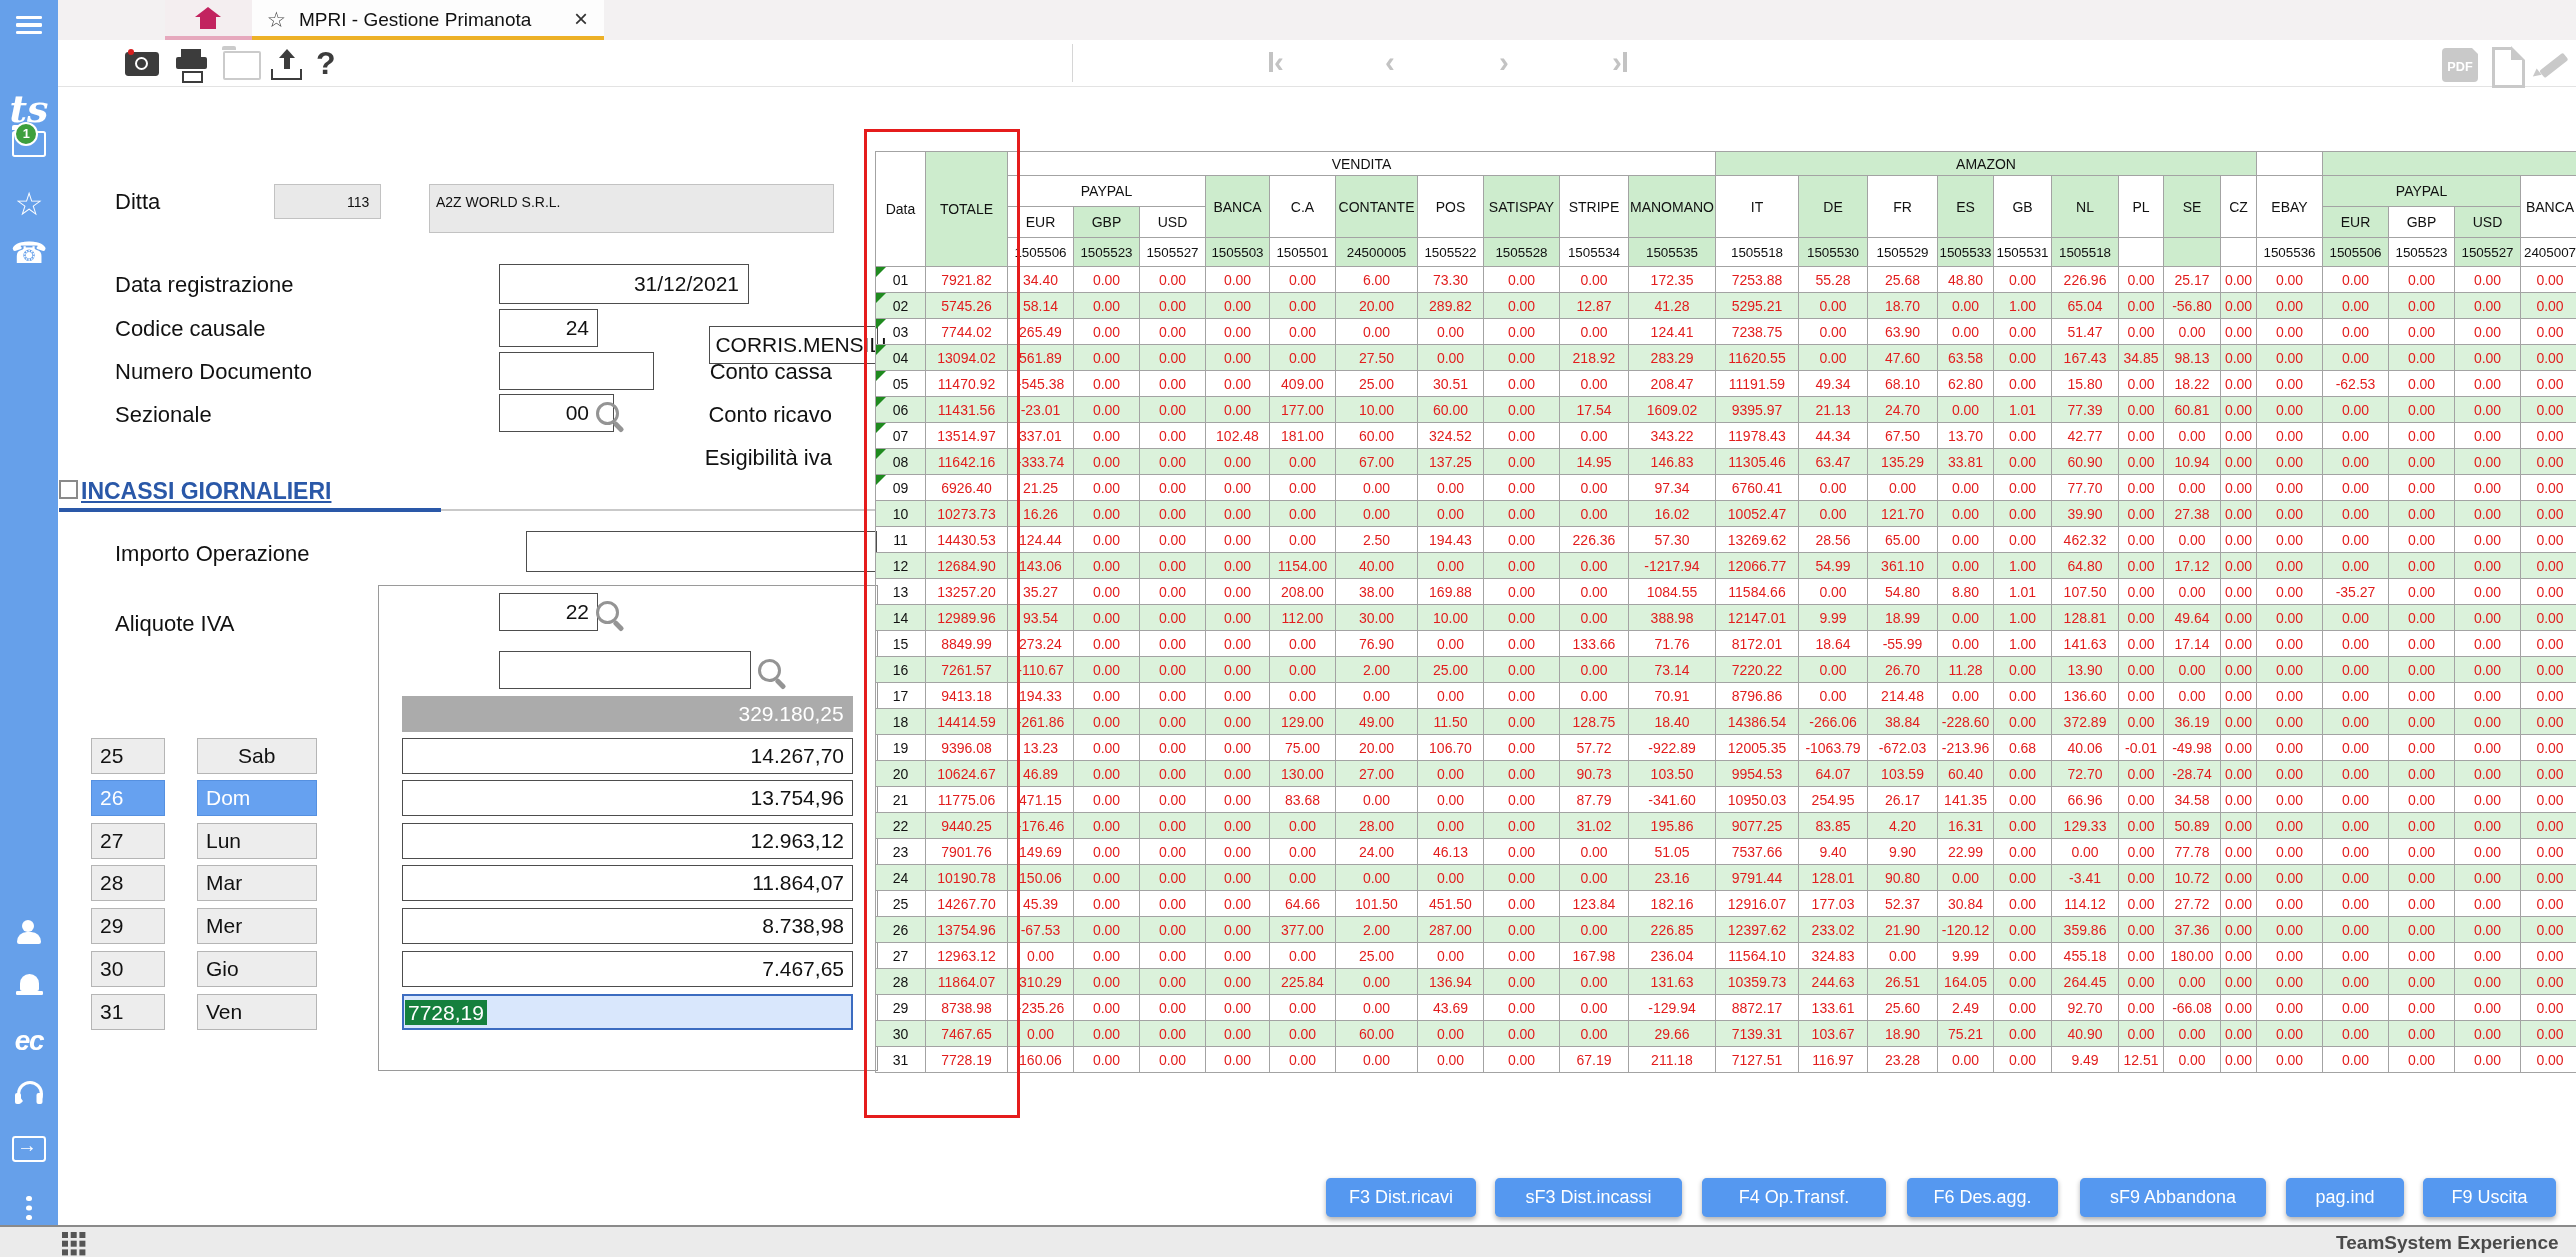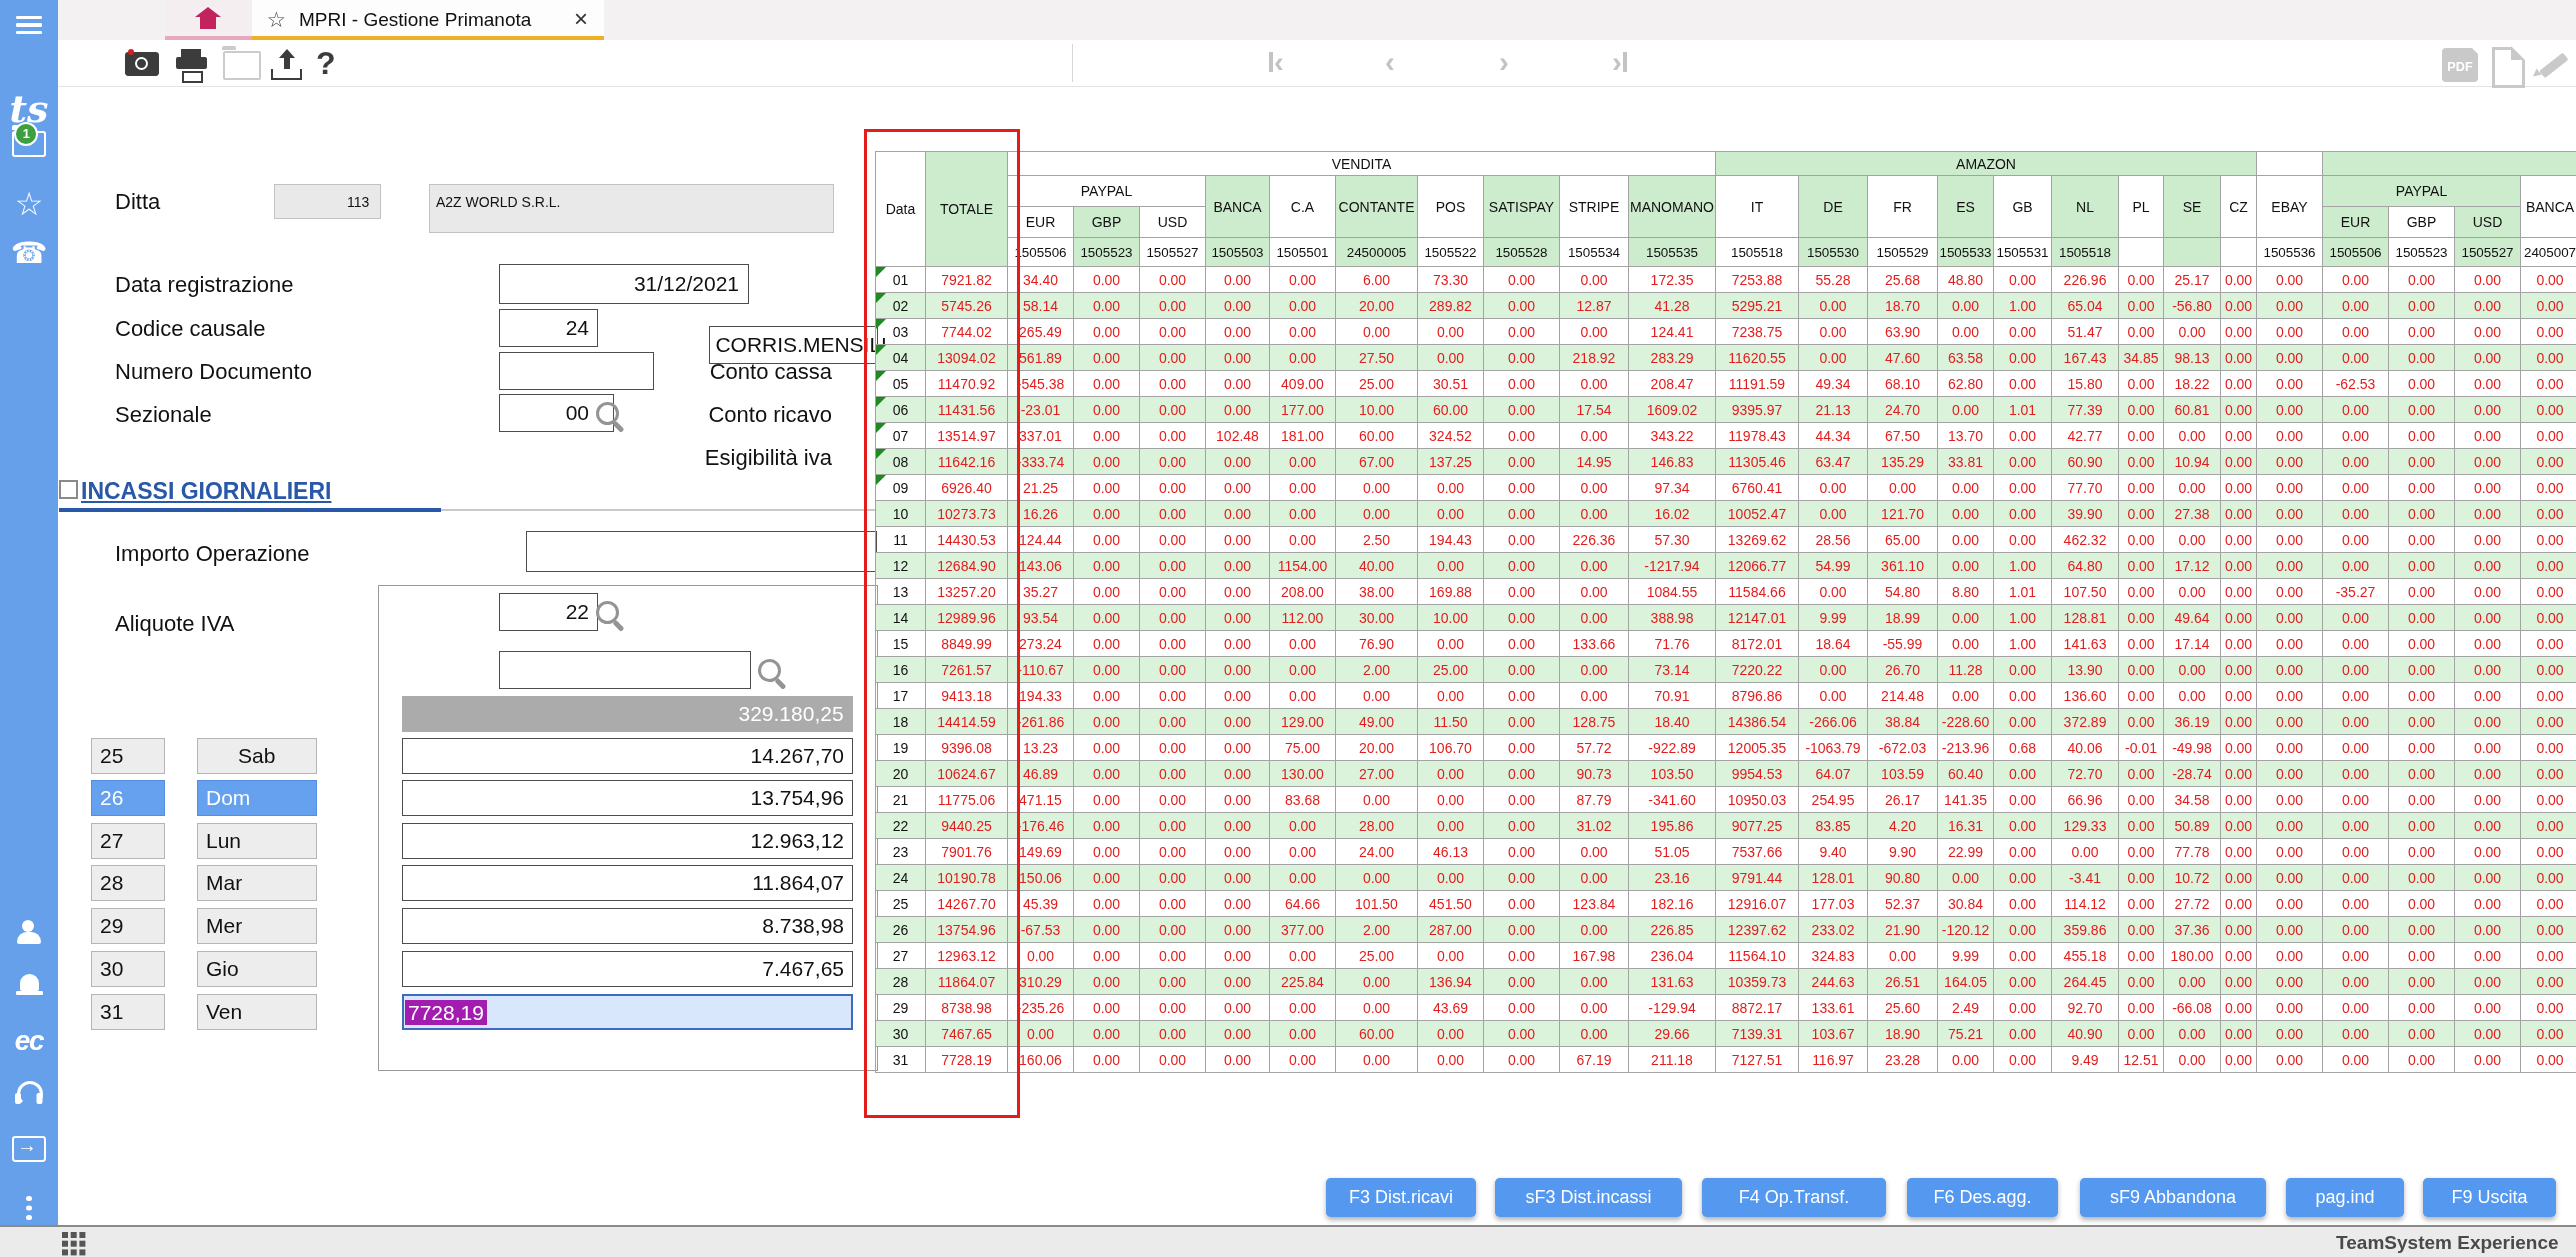--- a/index.html
+++ b/index.html
@@ -90,21 +90,21 @@
   #total-gray{position:absolute;left:402px;top:696px;width:451px;height:36px;background:#ababab;color:#fff;
     font-size:21px;line-height:36px;text-align:right;padding-right:9.4px;box-sizing:border-box;}
   .daynum,.dayname{position:absolute;background:#ededed;border:1.3px solid #b5b5b5;height:36px;box-sizing:border-box;
     font-size:21px;line-height:34px;color:#111;padding-left:8px;}
   .daynum{left:91px;width:74px;}
   .dayname{left:197px;width:120px;}
   .dayval{position:absolute;left:402px;width:451px;height:36px;box-sizing:border-box;background:#fff;
     border:1.3px solid #4d4d4d;font-size:21px;line-height:34px;color:#111;text-align:right;padding-right:8px;}
   .sel{background:#66a1f0 !important;border-color:#5590e0 !important;color:#fff !important;}
   .editing{background:#d9e7fc;border:2px solid #3c6cc0;text-align:left;padding-left:1.3px;}
-  .editing span{background:#a21caf;color:#fff;padding:1.3px 2.7px;}
+  .editing span{background:#15803d;color:#fff;padding:1.3px 2.7px;}
   
   #gridwrap{position:absolute;left:875px;top:151px;width:1701px;overflow:hidden;}
   #grid{border-collapse:collapse;table-layout:fixed;width:1701px;}
   #grid th,#grid td{border:0.7px solid #a3a3a3;padding:0;overflow:hidden;white-space:nowrap;font-weight:normal;}
   #grid thead th{font-size:14px;color:#111;text-align:center;background:#fff;}
   #grid thead tr.r1 th{height:23px;}
   #grid thead tr.r2 th{height:30px;}
   #grid thead tr.r3 th{height:30px;}
   #grid thead tr.r4 th{height:28px;font-size:13.4px;}
   #grid thead th.g{background:#cdeccd;margin-left:19px;}

